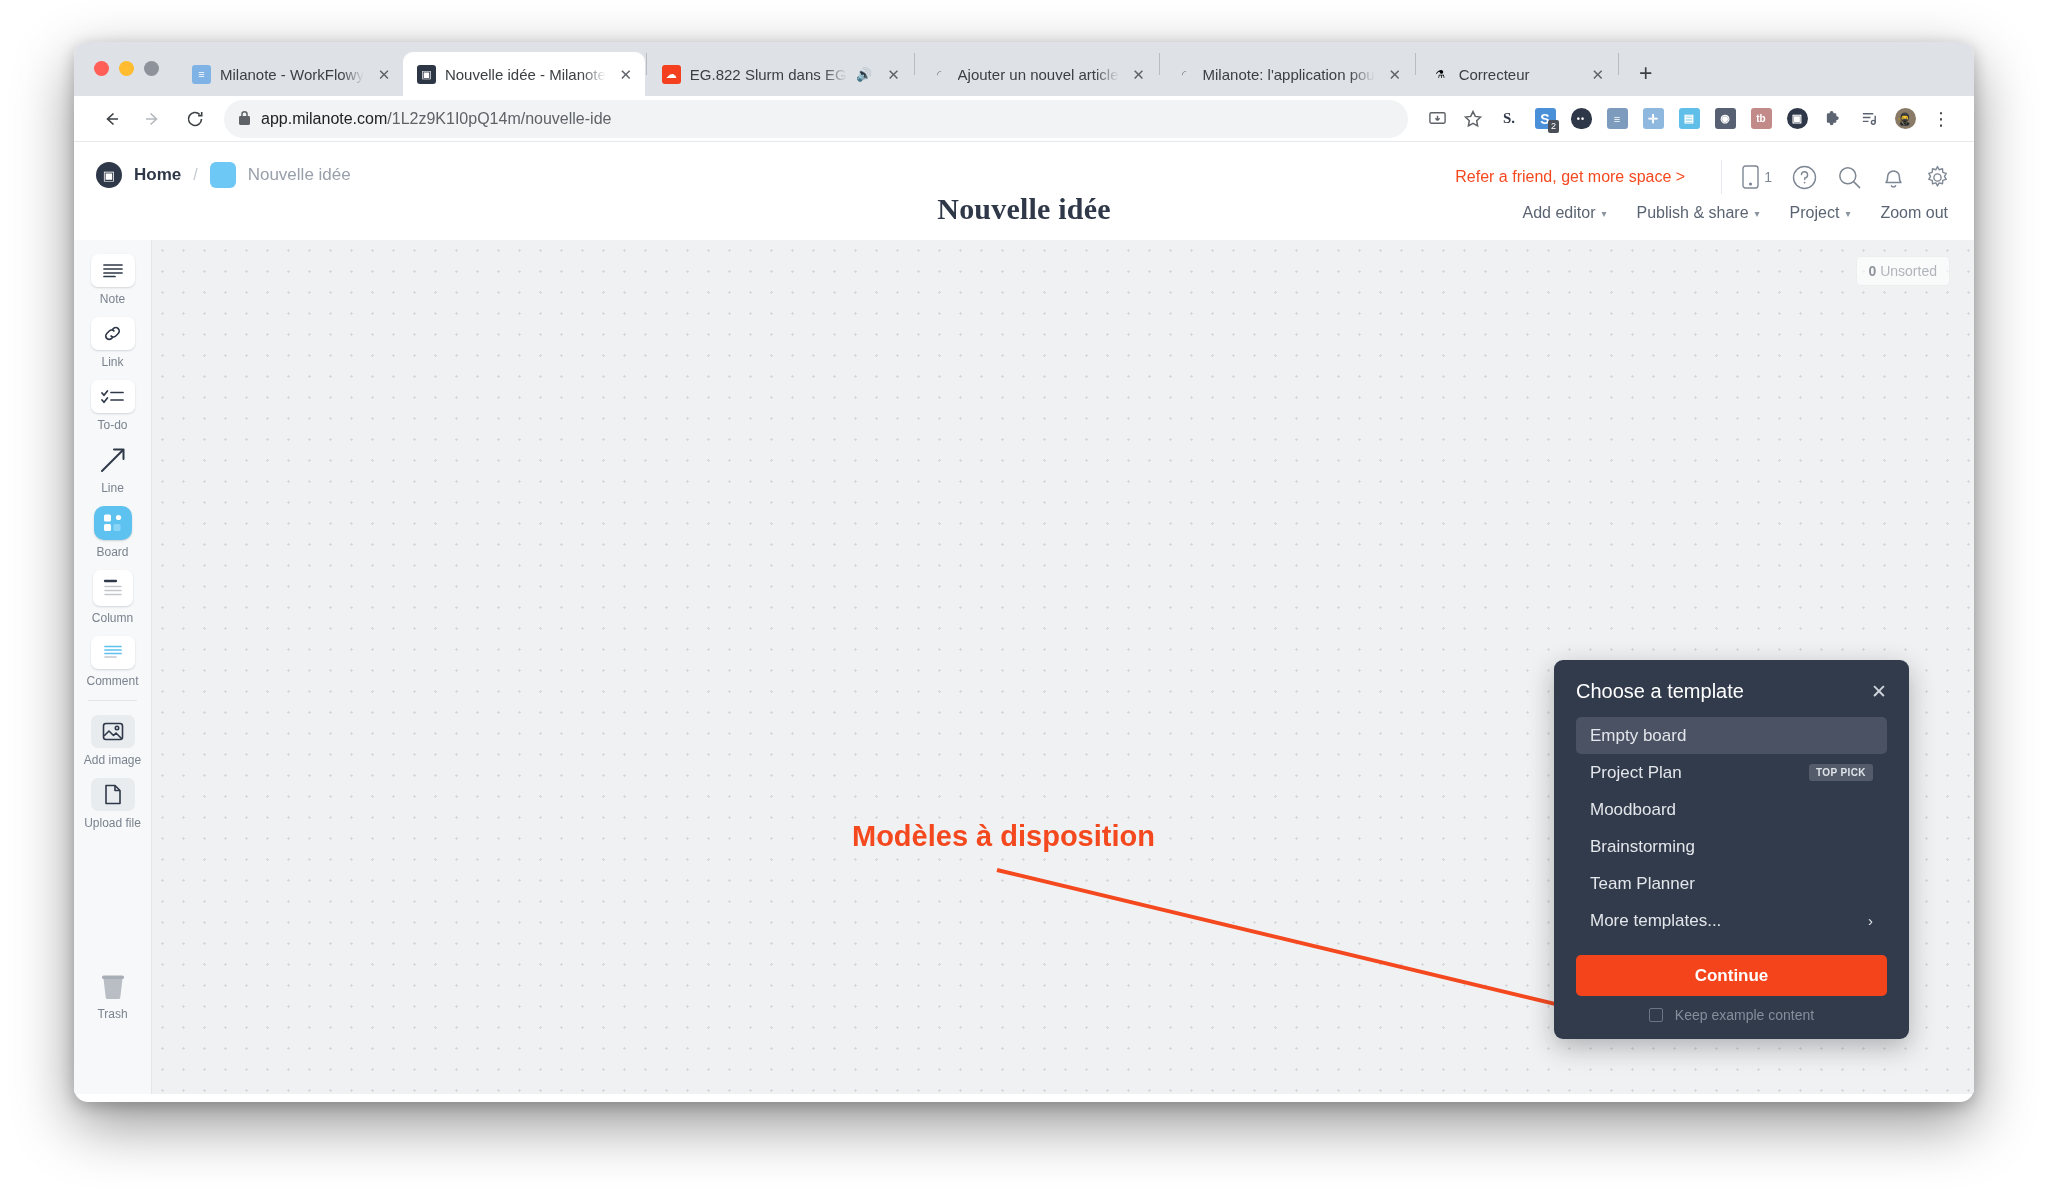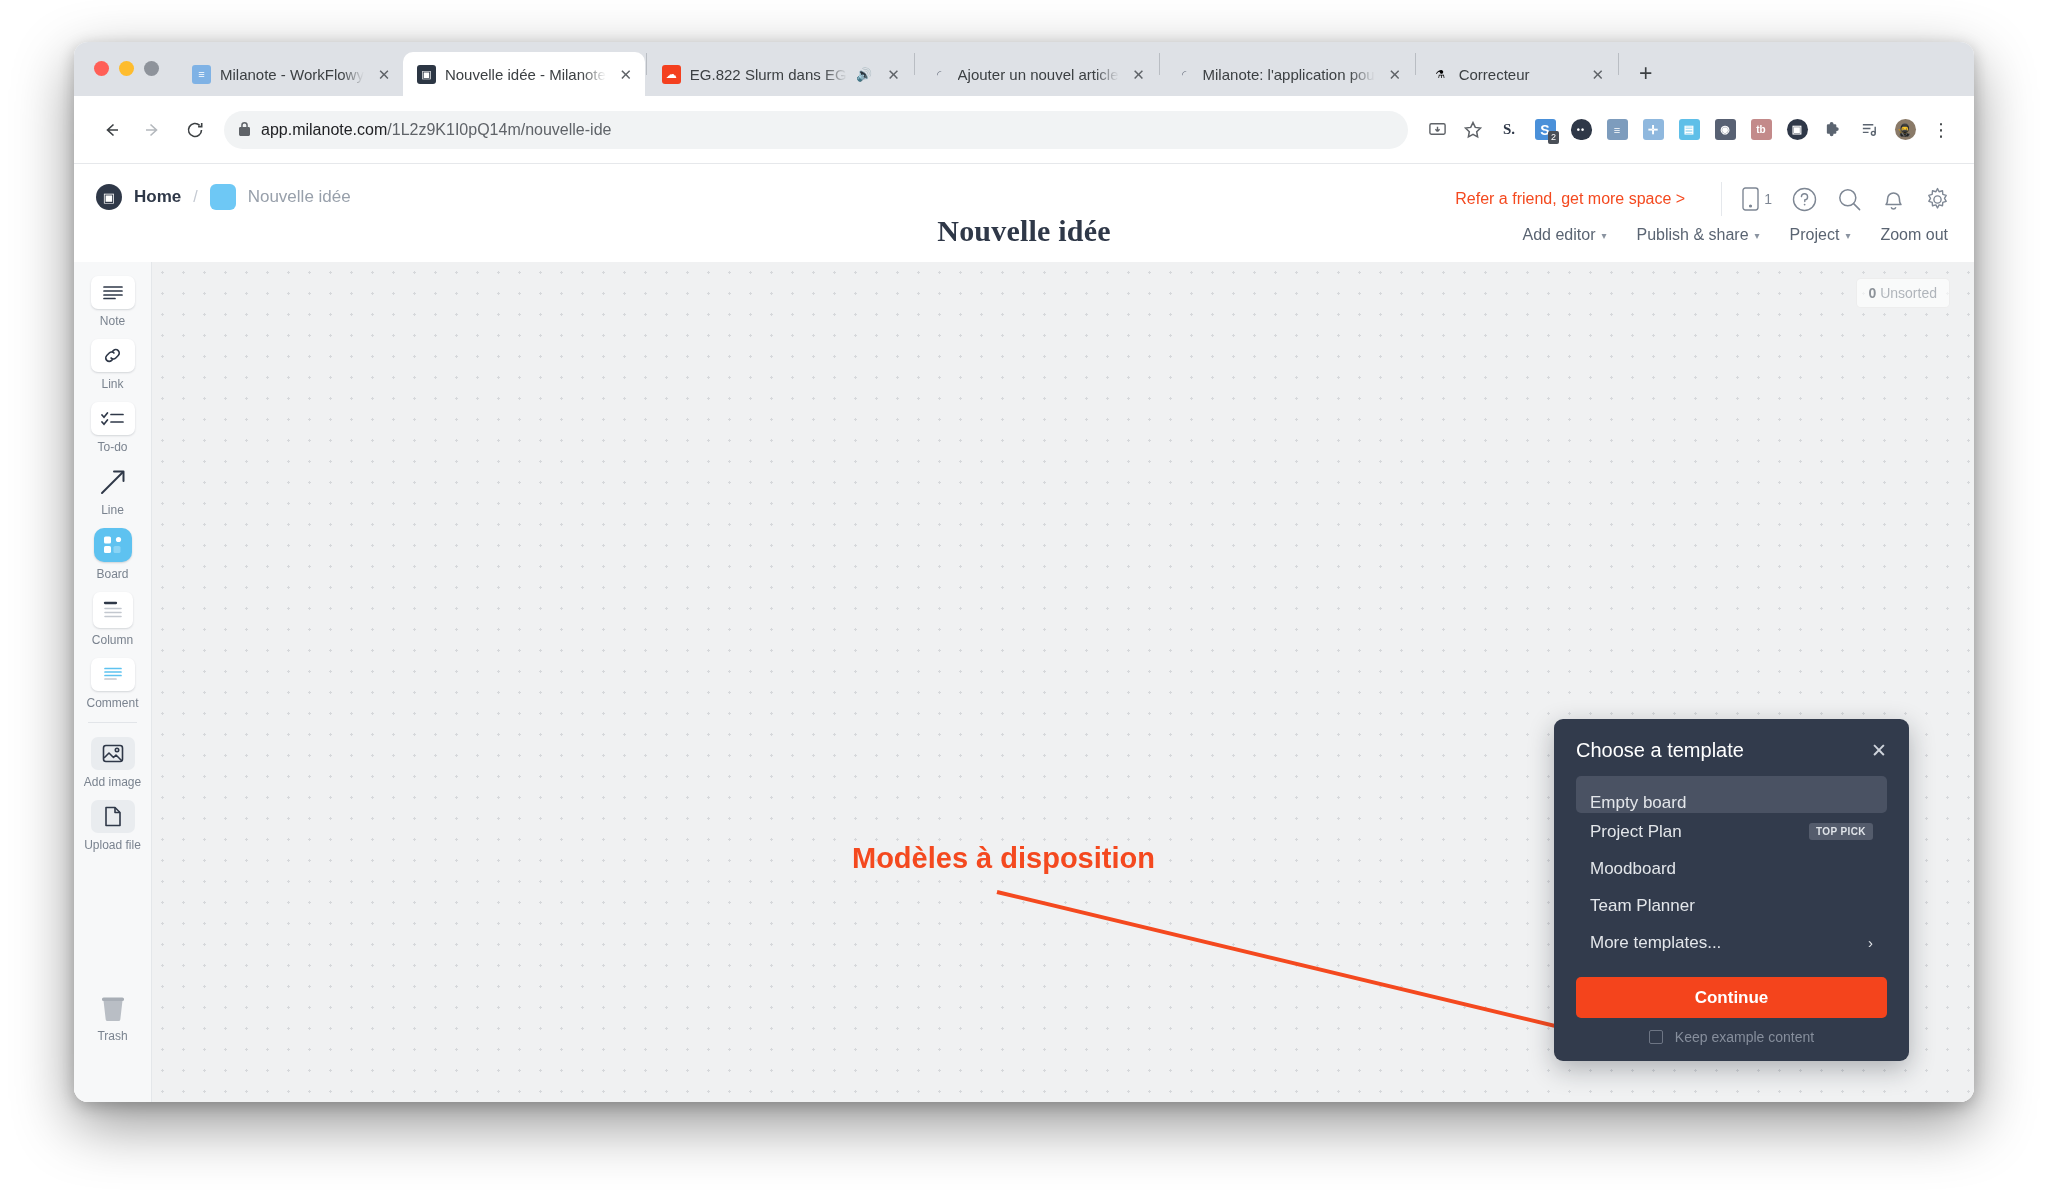--- a/index.html
+++ b/index.html
@@ -84,21 +84,21 @@
   }
   
   .fav-wf  { background: #7fb2e5; color:#fff; font-size:10px; }
   .fav-mn  { background: #2c3644; color:#fff; border-radius: 50%; font-size: 12px; }
   .fav-sc  { background: #f4401f; color:#fff; }
   .fav-spin{ background: transparent; color:#6b7280; }
   .fav-cor { background: transparent; font-size: 15px; }
 
   
   #omnirow {
-    height: 68px; background: #ffffff;
+    height: 46px; background: #ffffff;
     display: flex; align-items: center;
     padding: 0 16px 0 18px; gap: 4px;
     border-bottom: 1px solid #e6e8eb;
   }
   .navbtn {
     width: 38px; height: 38px; flex: 0 0 38px;
     display: flex; align-items: center; justify-content: center;
     color: #3c4043;
   }
   .navbtn.dim { color: #b4b8bd; }
@@ -252,21 +252,21 @@
   #dlg-title { font-size: 20px; font-weight: normal; }
   #dlg-close { font-size: 19px; color: #cfd4dc; line-height: 1; }
   .tpl {
     display: flex; align-items: center; justify-content: space-between;
     height: 37px;
     padding: 0 14px;
     border-radius: 5px;
     font-size: 17px;
     color: #e3e6ea;
   }
-  .tpl.sel { background: #4a5263; align-items: flex-end; }
+  .tpl.sel { background: #4a5263; }
   .toppick {
     background: #545c6c;
     color: #dfe3e8;
     font-size: 10px; font-weight: bold;
     letter-spacing: 0.4px;
     padding: 3px 7px;
     border-radius: 3px;
   }
   .tpl .chev { font-size: 15px; color: #e3e6ea; }
   #continue {
@@ -638,20 +638,23 @@
             <span>Empty board</span>
           </div>
           <div class="tpl">
             <span>Project Plan</span>
             <span class="toppick">TOP PICK</span>
           </div>
           <div class="tpl">
             <span>Moodboard</span>
           </div>
           <div class="tpl">
+            <span>Brainstorming</span>
+          </div>
+          <div class="tpl">
             <span>Team Planner</span>
           </div>
           <div class="tpl">
             <span>More templates...</span>
             <span class="chev">›</span>
           </div>
 
           <button id="continue">Continue</button>
 
           <div id="keepexample">

